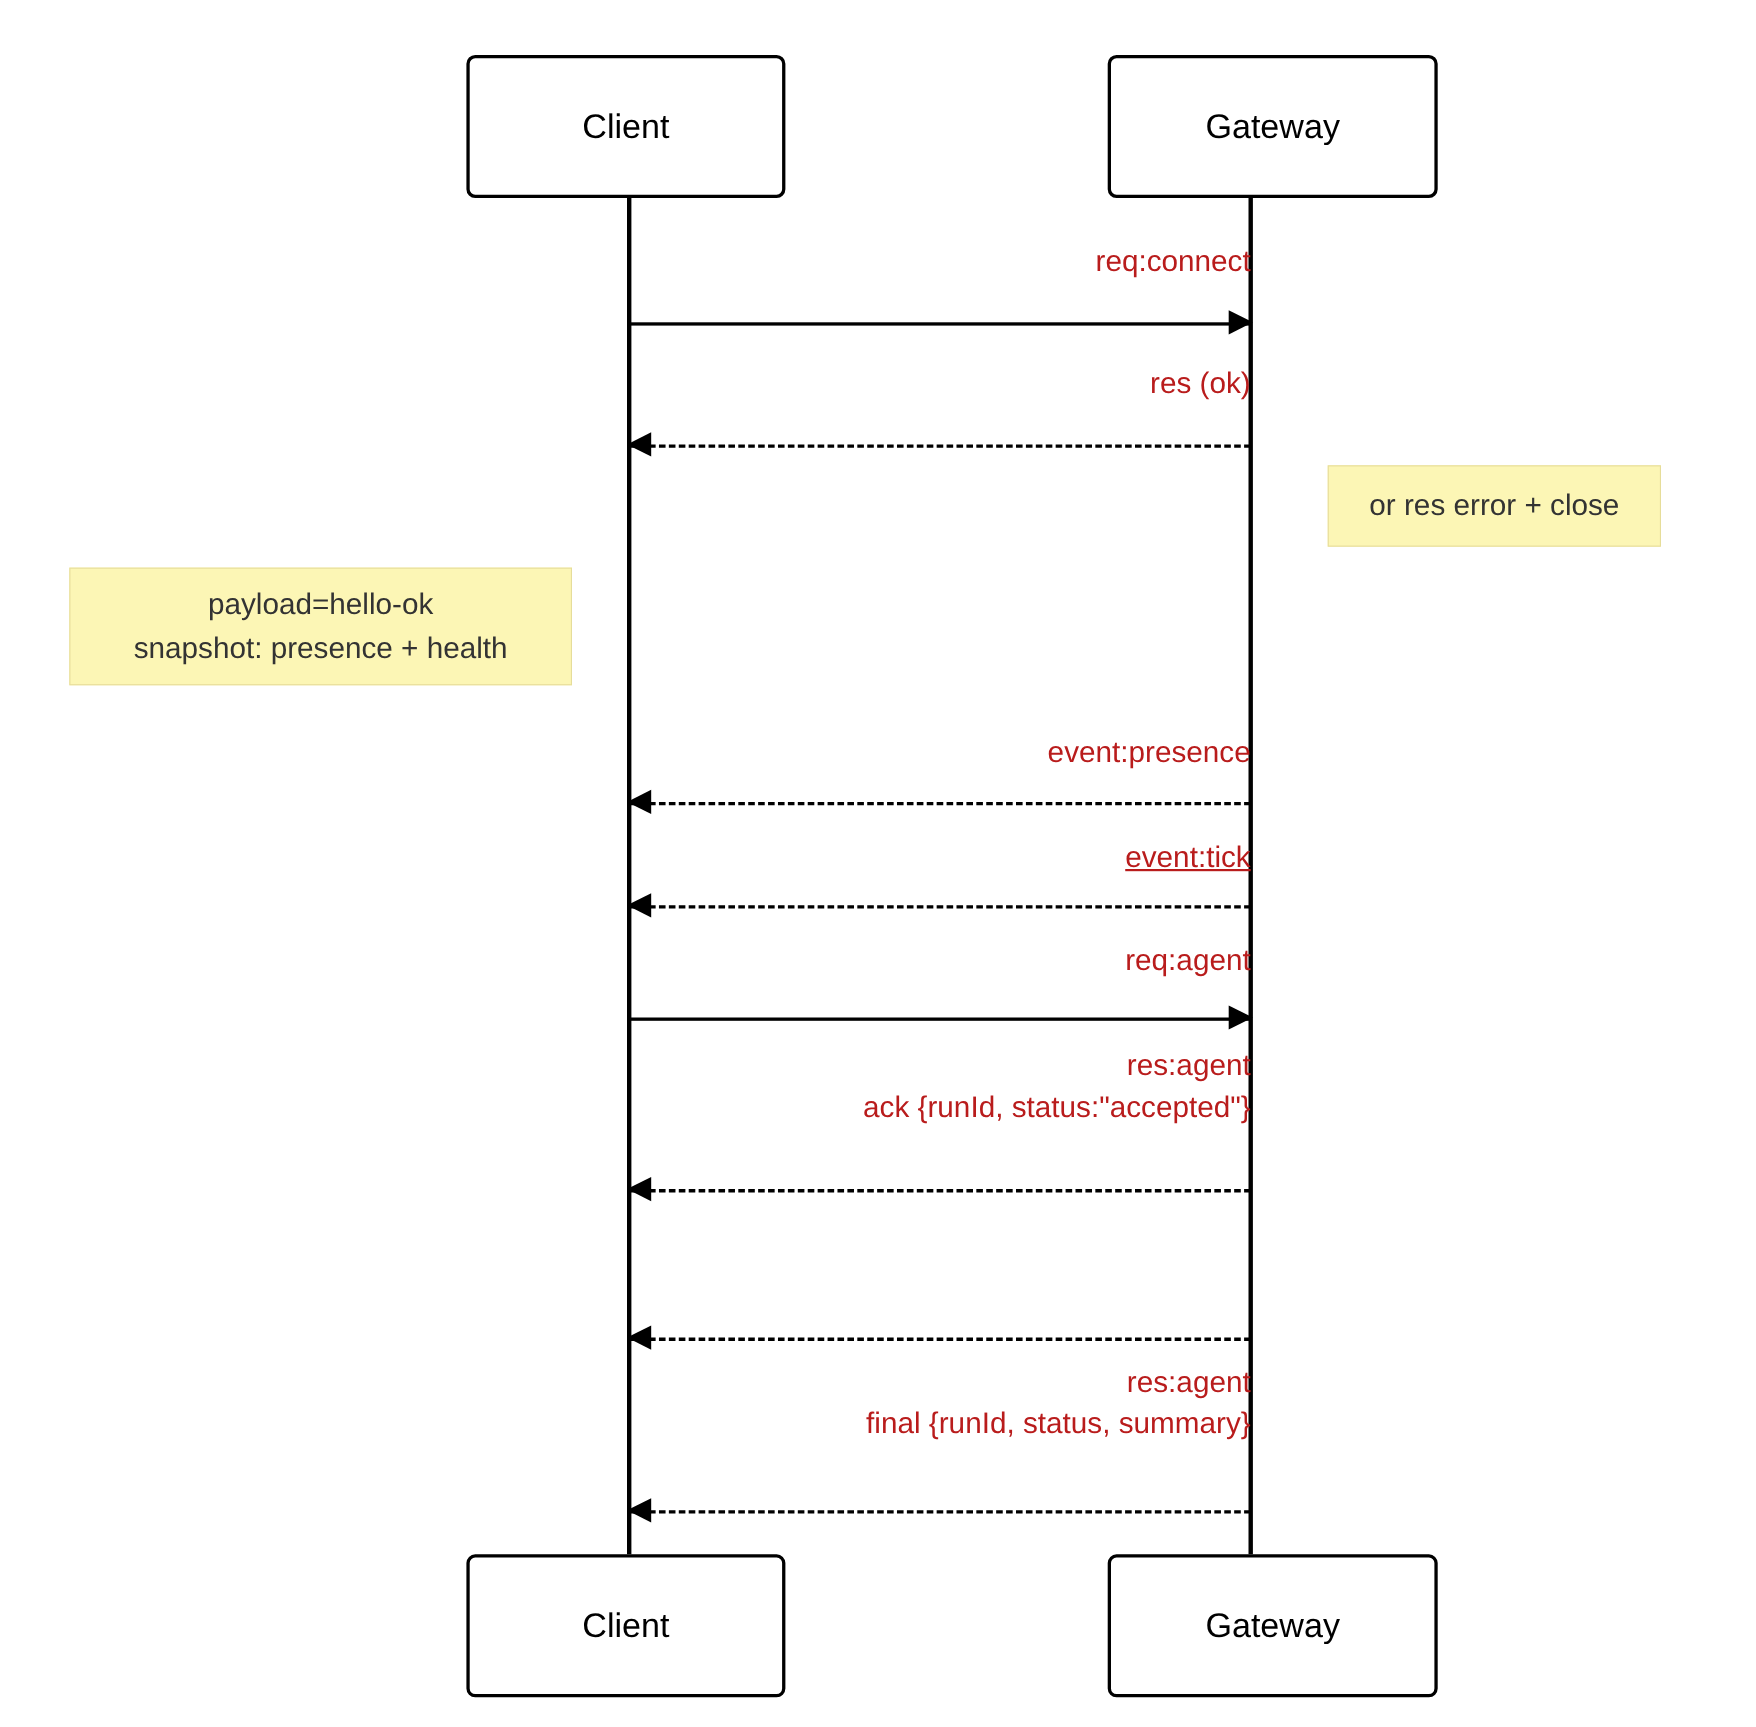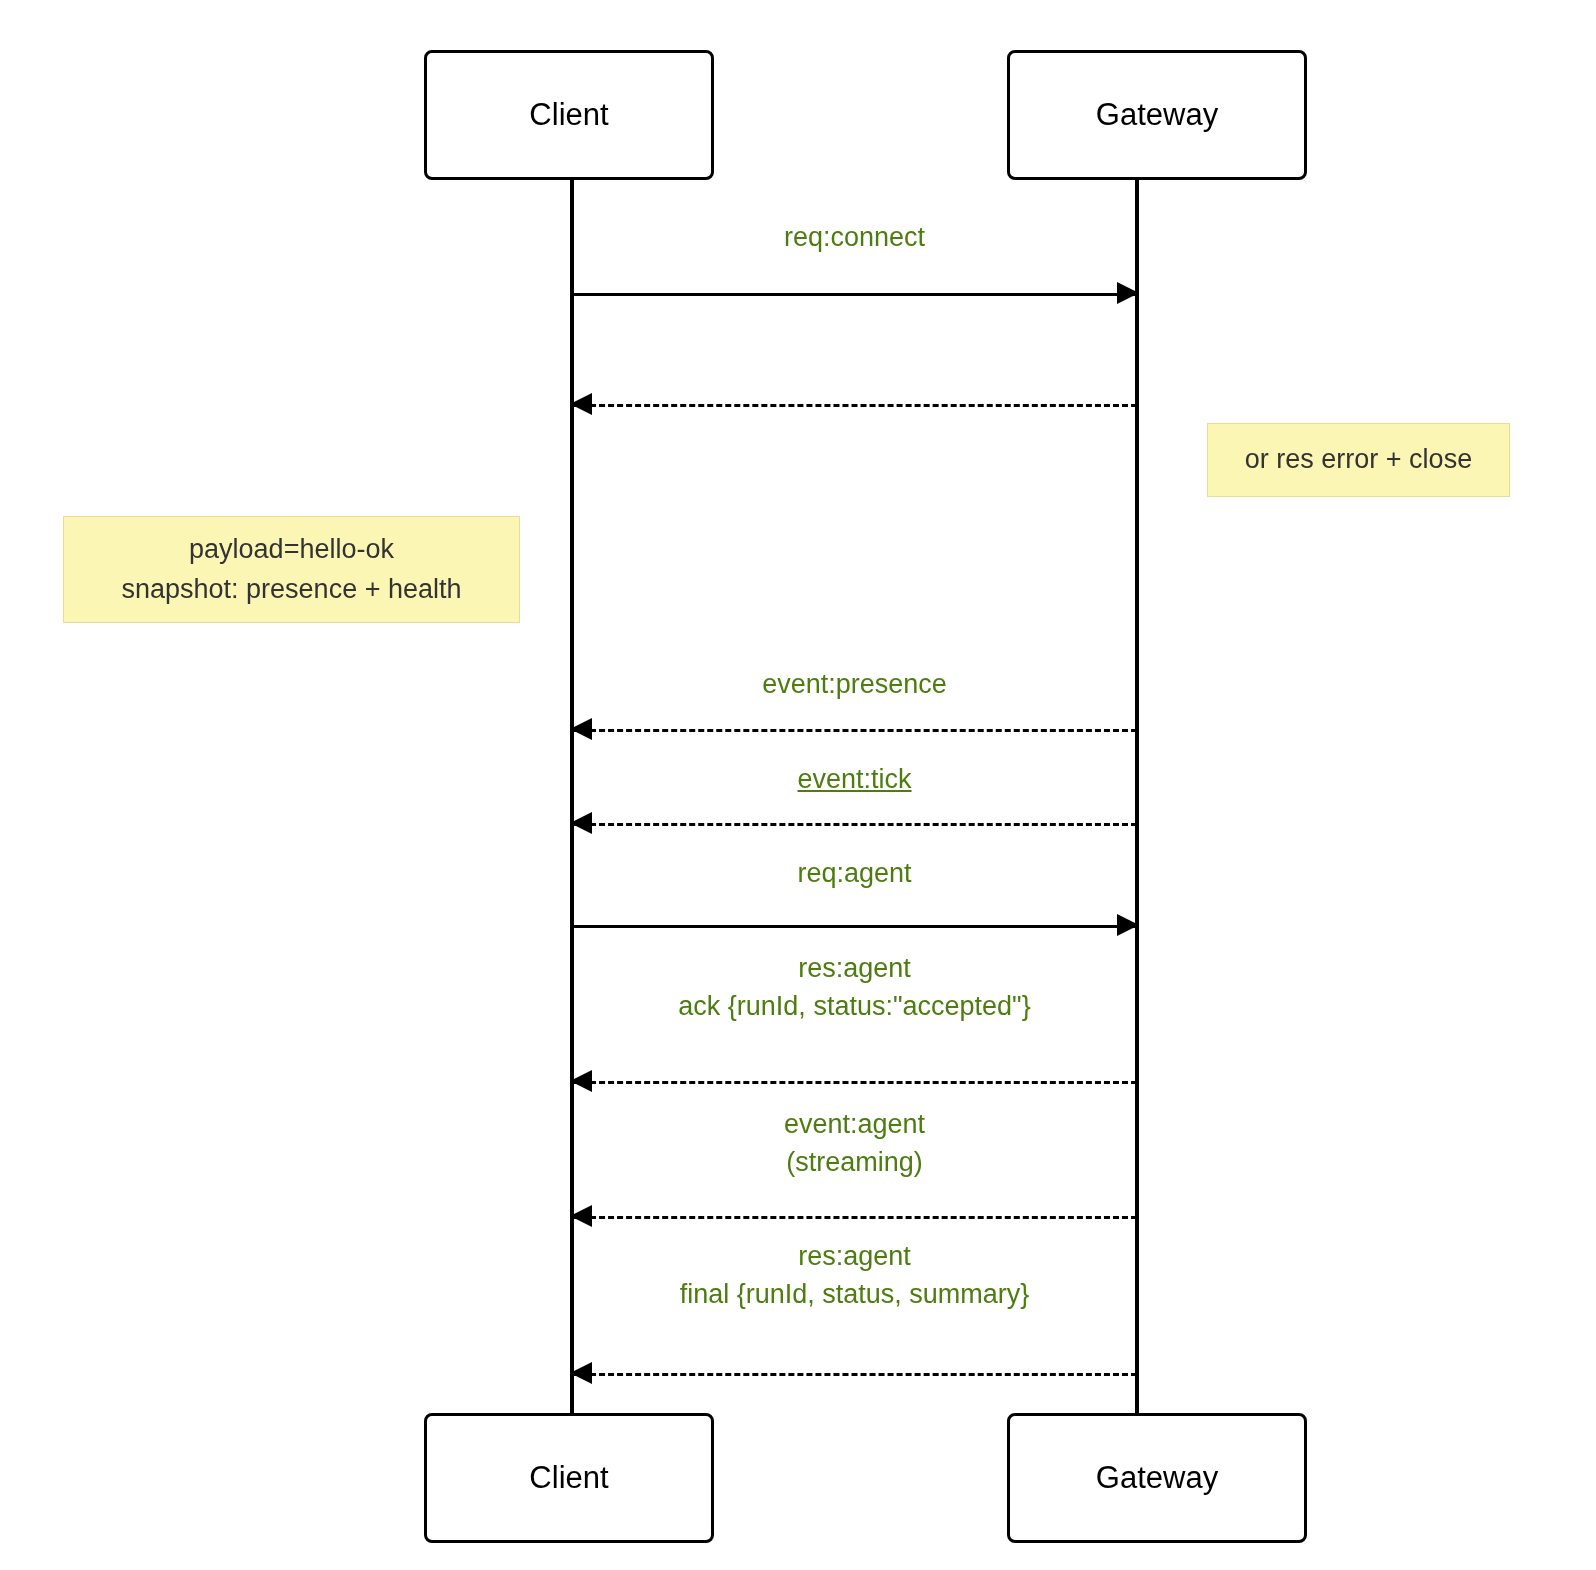--- a/index.html
+++ b/index.html
@@ -74,24 +74,24 @@
     border-left: 22px solid #000000;
   }
   .msg.to-left .head {
     left: -2px;
     border-top: 11px solid transparent;
     border-bottom: 11px solid transparent;
     border-right: 22px solid #000000;
   }
   .msg-label {
     position: absolute;
-    text-align: center;
+    text-align: right;
     font-size: 27px;
     line-height: 1.42;
-    color: #4d7c0f;
+    color: #b91c1c;
     white-space: pre-line;
     z-index: 4;
   }
 
   
   .note {
     position: absolute;
     box-sizing: border-box;
     background: #fcf6b5;
     border: 1px solid #e6dd9a;
@@ -121,20 +121,21 @@
 
   <div class="lifeline" style="left:570px; top:167px; height:1233px;"></div>
   <div class="lifeline" style="left:1135px; top:167px; height:1233px;"></div>
 
   <div class="msg-label" style="left:572px; top:205px; width:565px;">req:connect</div>
   <div class="msg to-right" style="left:572px; top:280px; width:565px;">
     <div class="line"></div>
     <div class="head"></div>
   </div>
 
+  <div class="msg-label" style="left:572px; top:316px; width:565px;">res (ok)</div>
   <div class="msg dashed to-left" style="left:572px; top:391px; width:565px;">
     <div class="line"></div>
     <div class="head"></div>
   </div>
 
   <div class="msg-label" style="left:572px; top:652px; width:565px;">event:presence</div>
   <div class="msg dashed to-left" style="left:572px; top:716px; width:565px;">
     <div class="line"></div>
     <div class="head"></div>
   </div>
@@ -151,22 +152,20 @@
     <div class="head"></div>
   </div>
 
   <div class="msg-label" style="left:572px; top:936px; width:565px;">res:agent
 ack {runId, status:"accepted"}</div>
   <div class="msg dashed to-left" style="left:572px; top:1068px; width:565px;">
     <div class="line"></div>
     <div class="head"></div>
   </div>
 
-  <div class="msg-label" style="left:572px; top:1092px; width:565px;">event:agent
-(streaming)</div>
   <div class="msg dashed to-left" style="left:572px; top:1203px; width:565px;">
     <div class="line"></div>
     <div class="head"></div>
   </div>
 
   <div class="msg-label" style="left:572px; top:1224px; width:565px;">res:agent
 final {runId, status, summary}</div>
   <div class="msg dashed to-left" style="left:572px; top:1360px; width:565px;">
     <div class="line"></div>
     <div class="head"></div>

